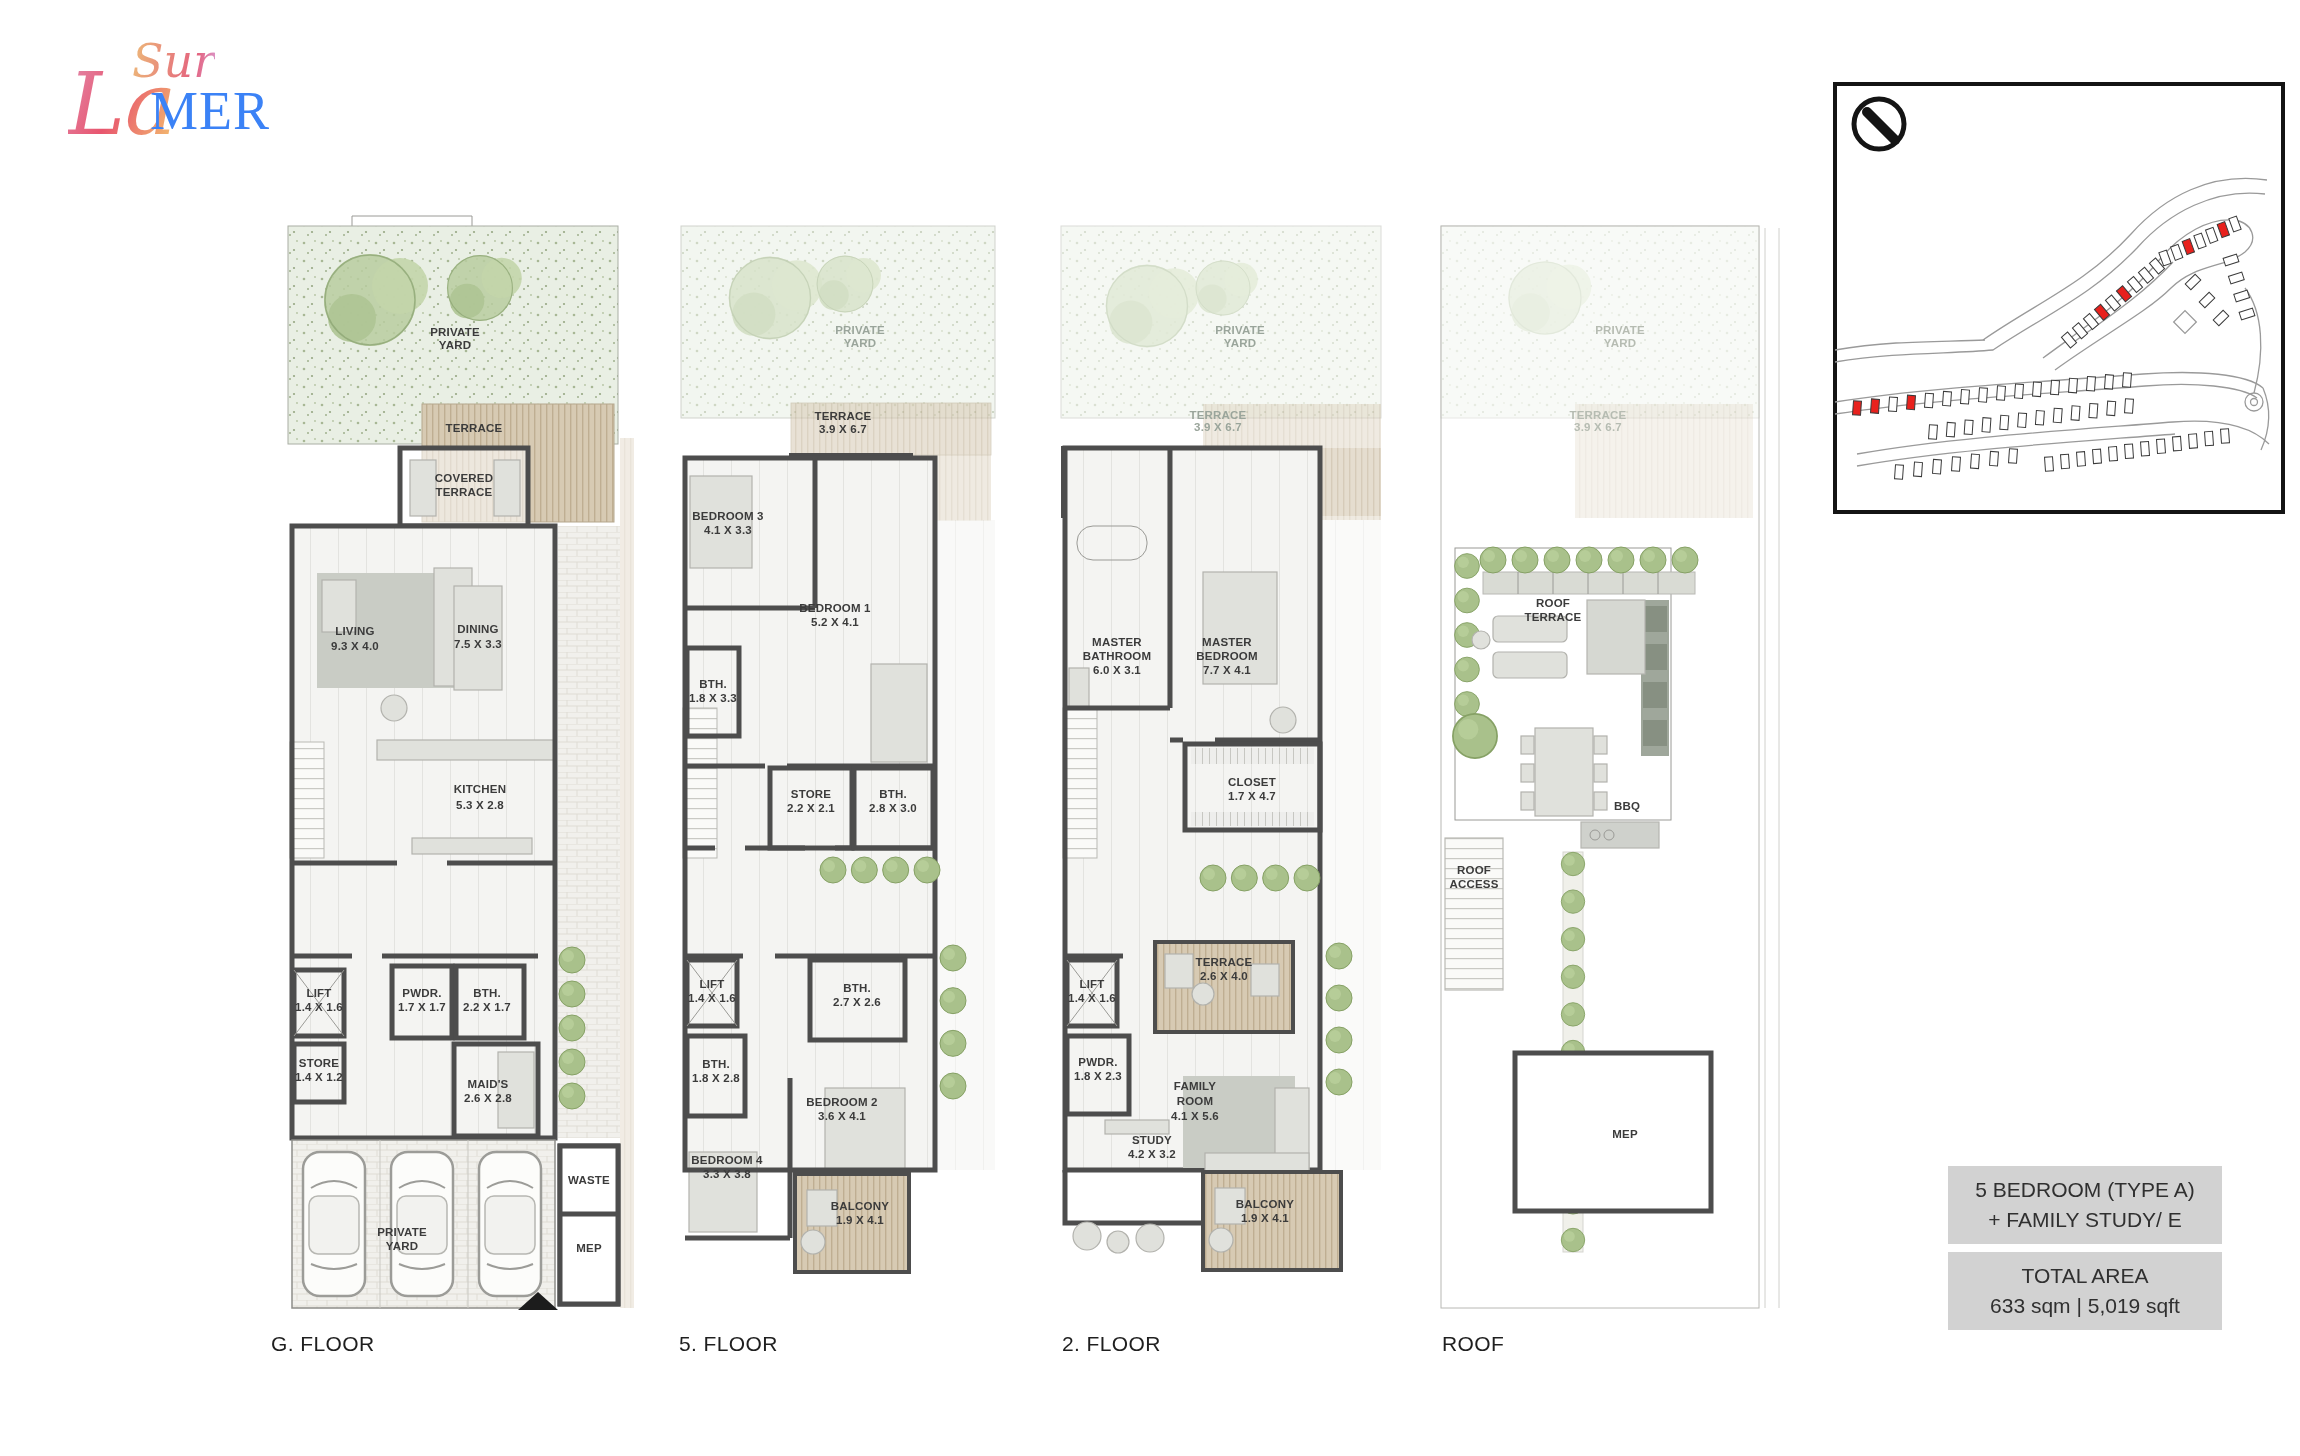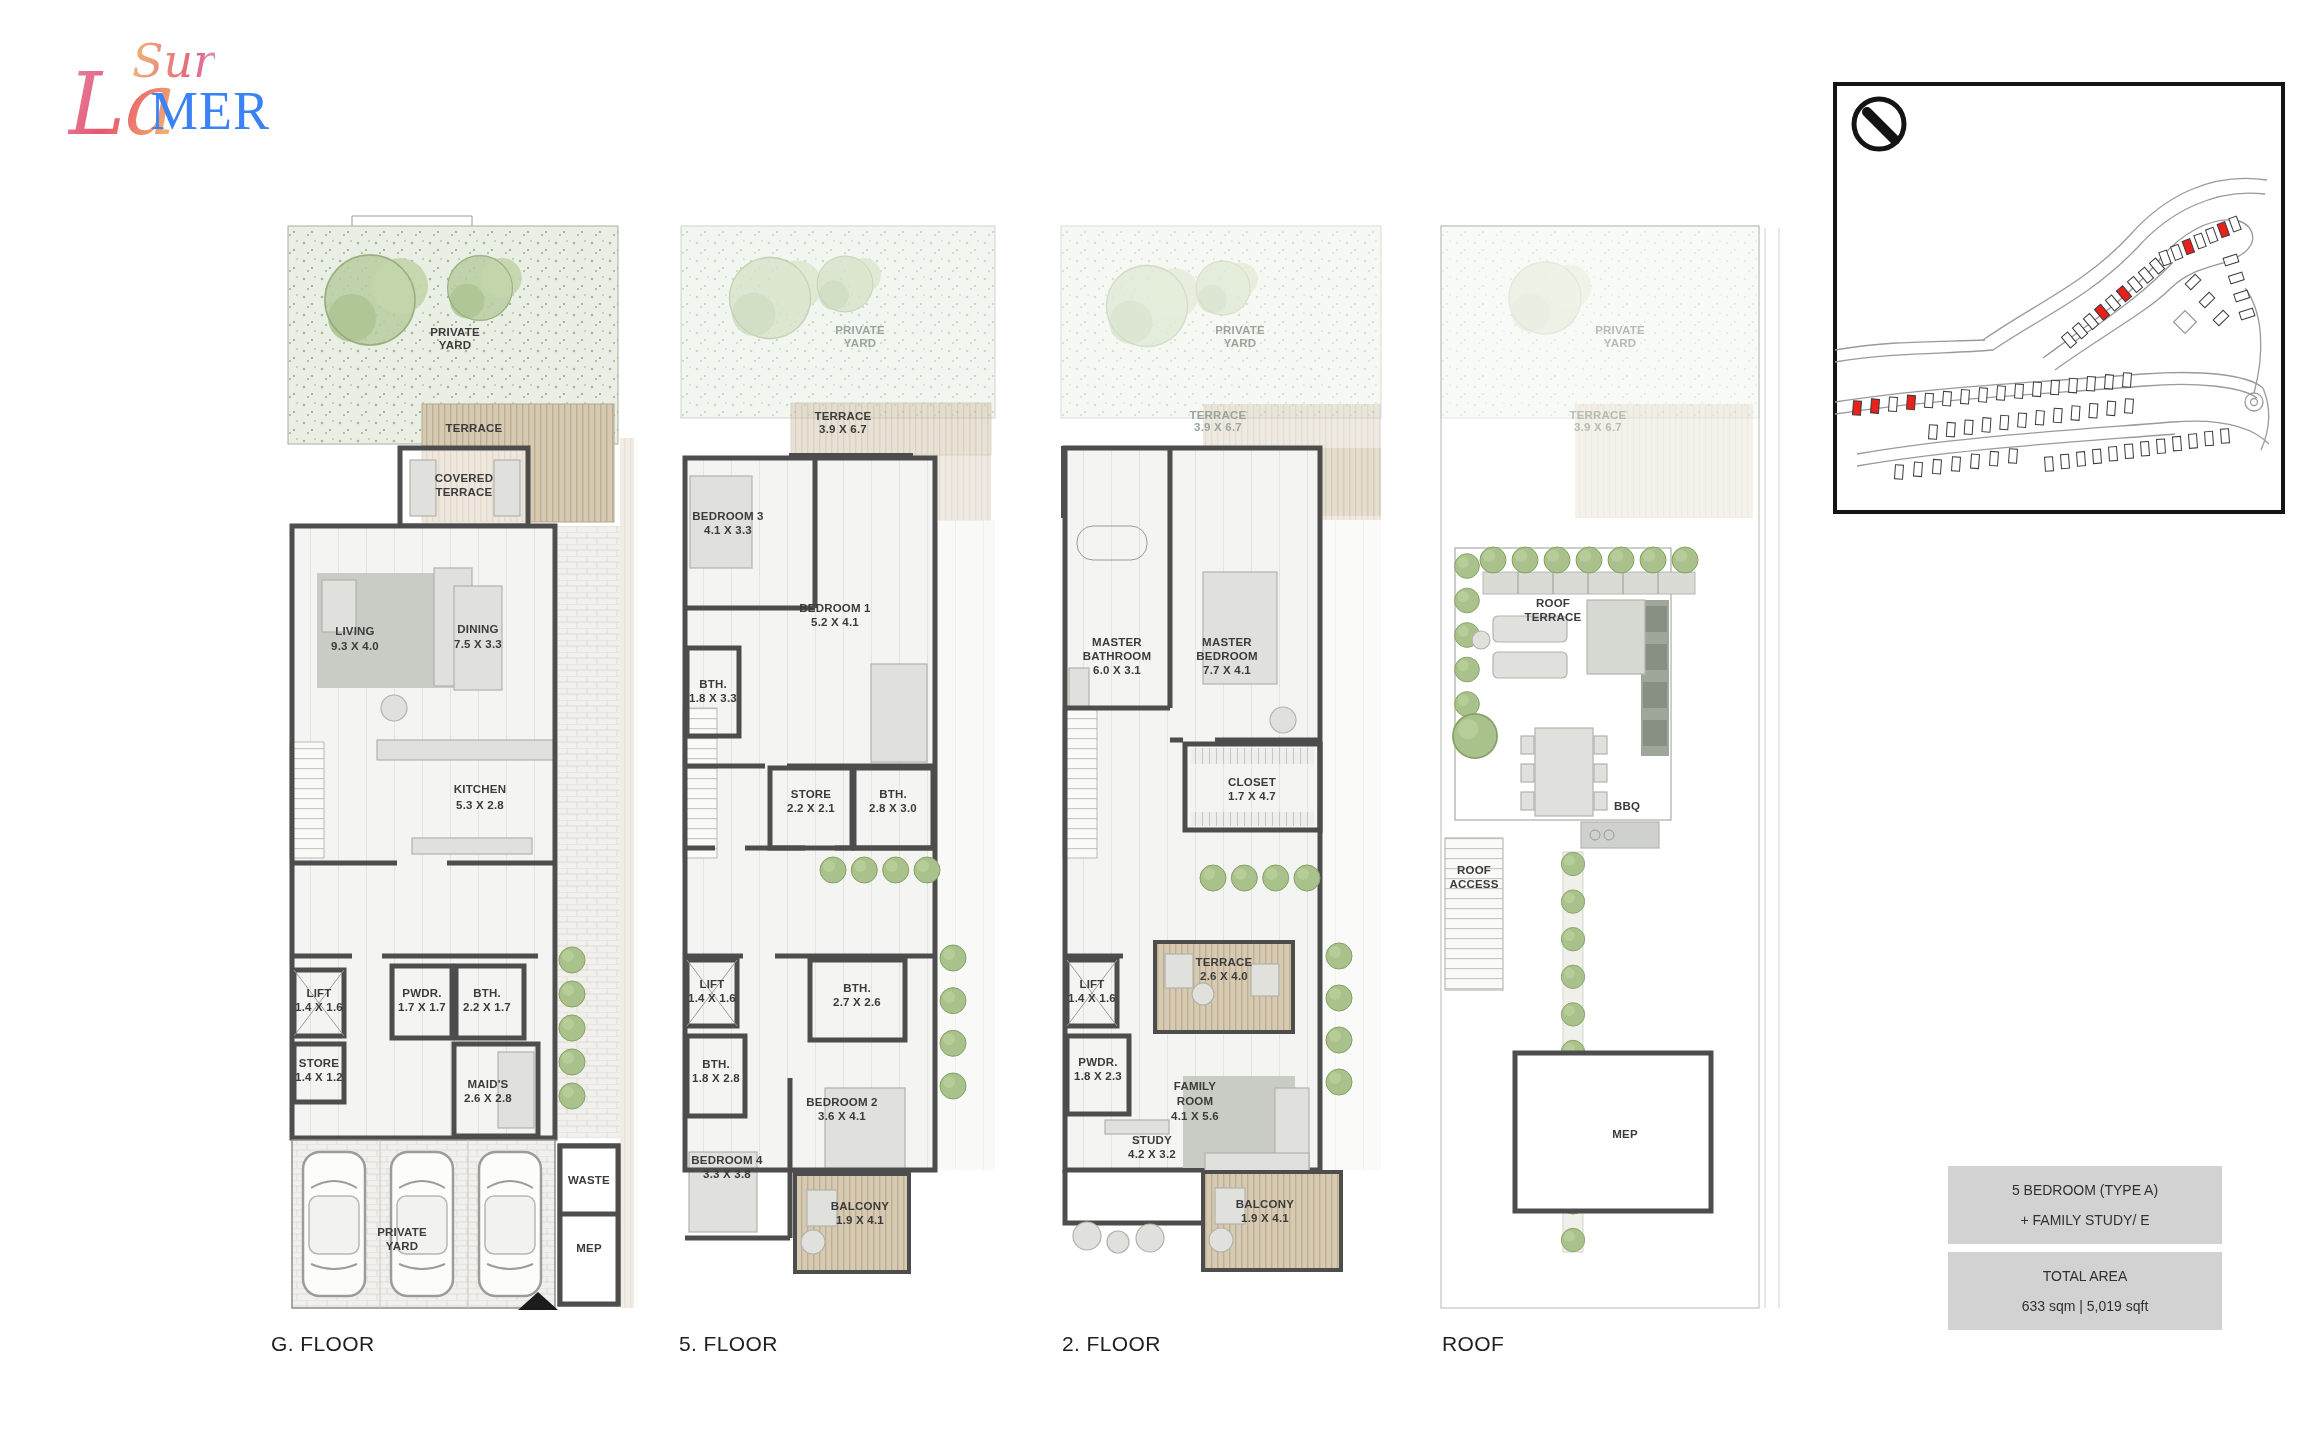--- a/index.html
+++ b/index.html
@@ -24,21 +24,21 @@
   svg text.vfaded{fill:#b6bcb2;}
   .w{stroke:#4d4d4d;stroke-width:5;fill:none;}
   .thin{stroke:#9a9a96;stroke-width:1;fill:none;}
   .furn{fill:#e0e1dc;stroke:#b2b2ad;stroke-width:1.2;}
 
   .floor-label{position:absolute;top:1332px;font-size:21px;color:#1f1f1f;letter-spacing:.4px;}
 
   
   .info-box{position:absolute;left:1948px;width:274px;height:78px;background:#d2d2d2;
             display:flex;flex-direction:column;justify-content:center;align-items:center;
-            font-size:14px;color:#303030;line-height:30px;text-align:center;}
+            font-size:21px;color:#303030;line-height:30px;text-align:center;}
   #unit-box{top:1166px;} #area-box{top:1252px;text-align:right;}
 
   
   .site-map{position:absolute;left:1833px;top:82px;width:452px;height:432px;}
 </style>
 </head>
 <body>
 
 <svg style="position:absolute;width:0;height:0" aria-hidden="true">
   <defs>

